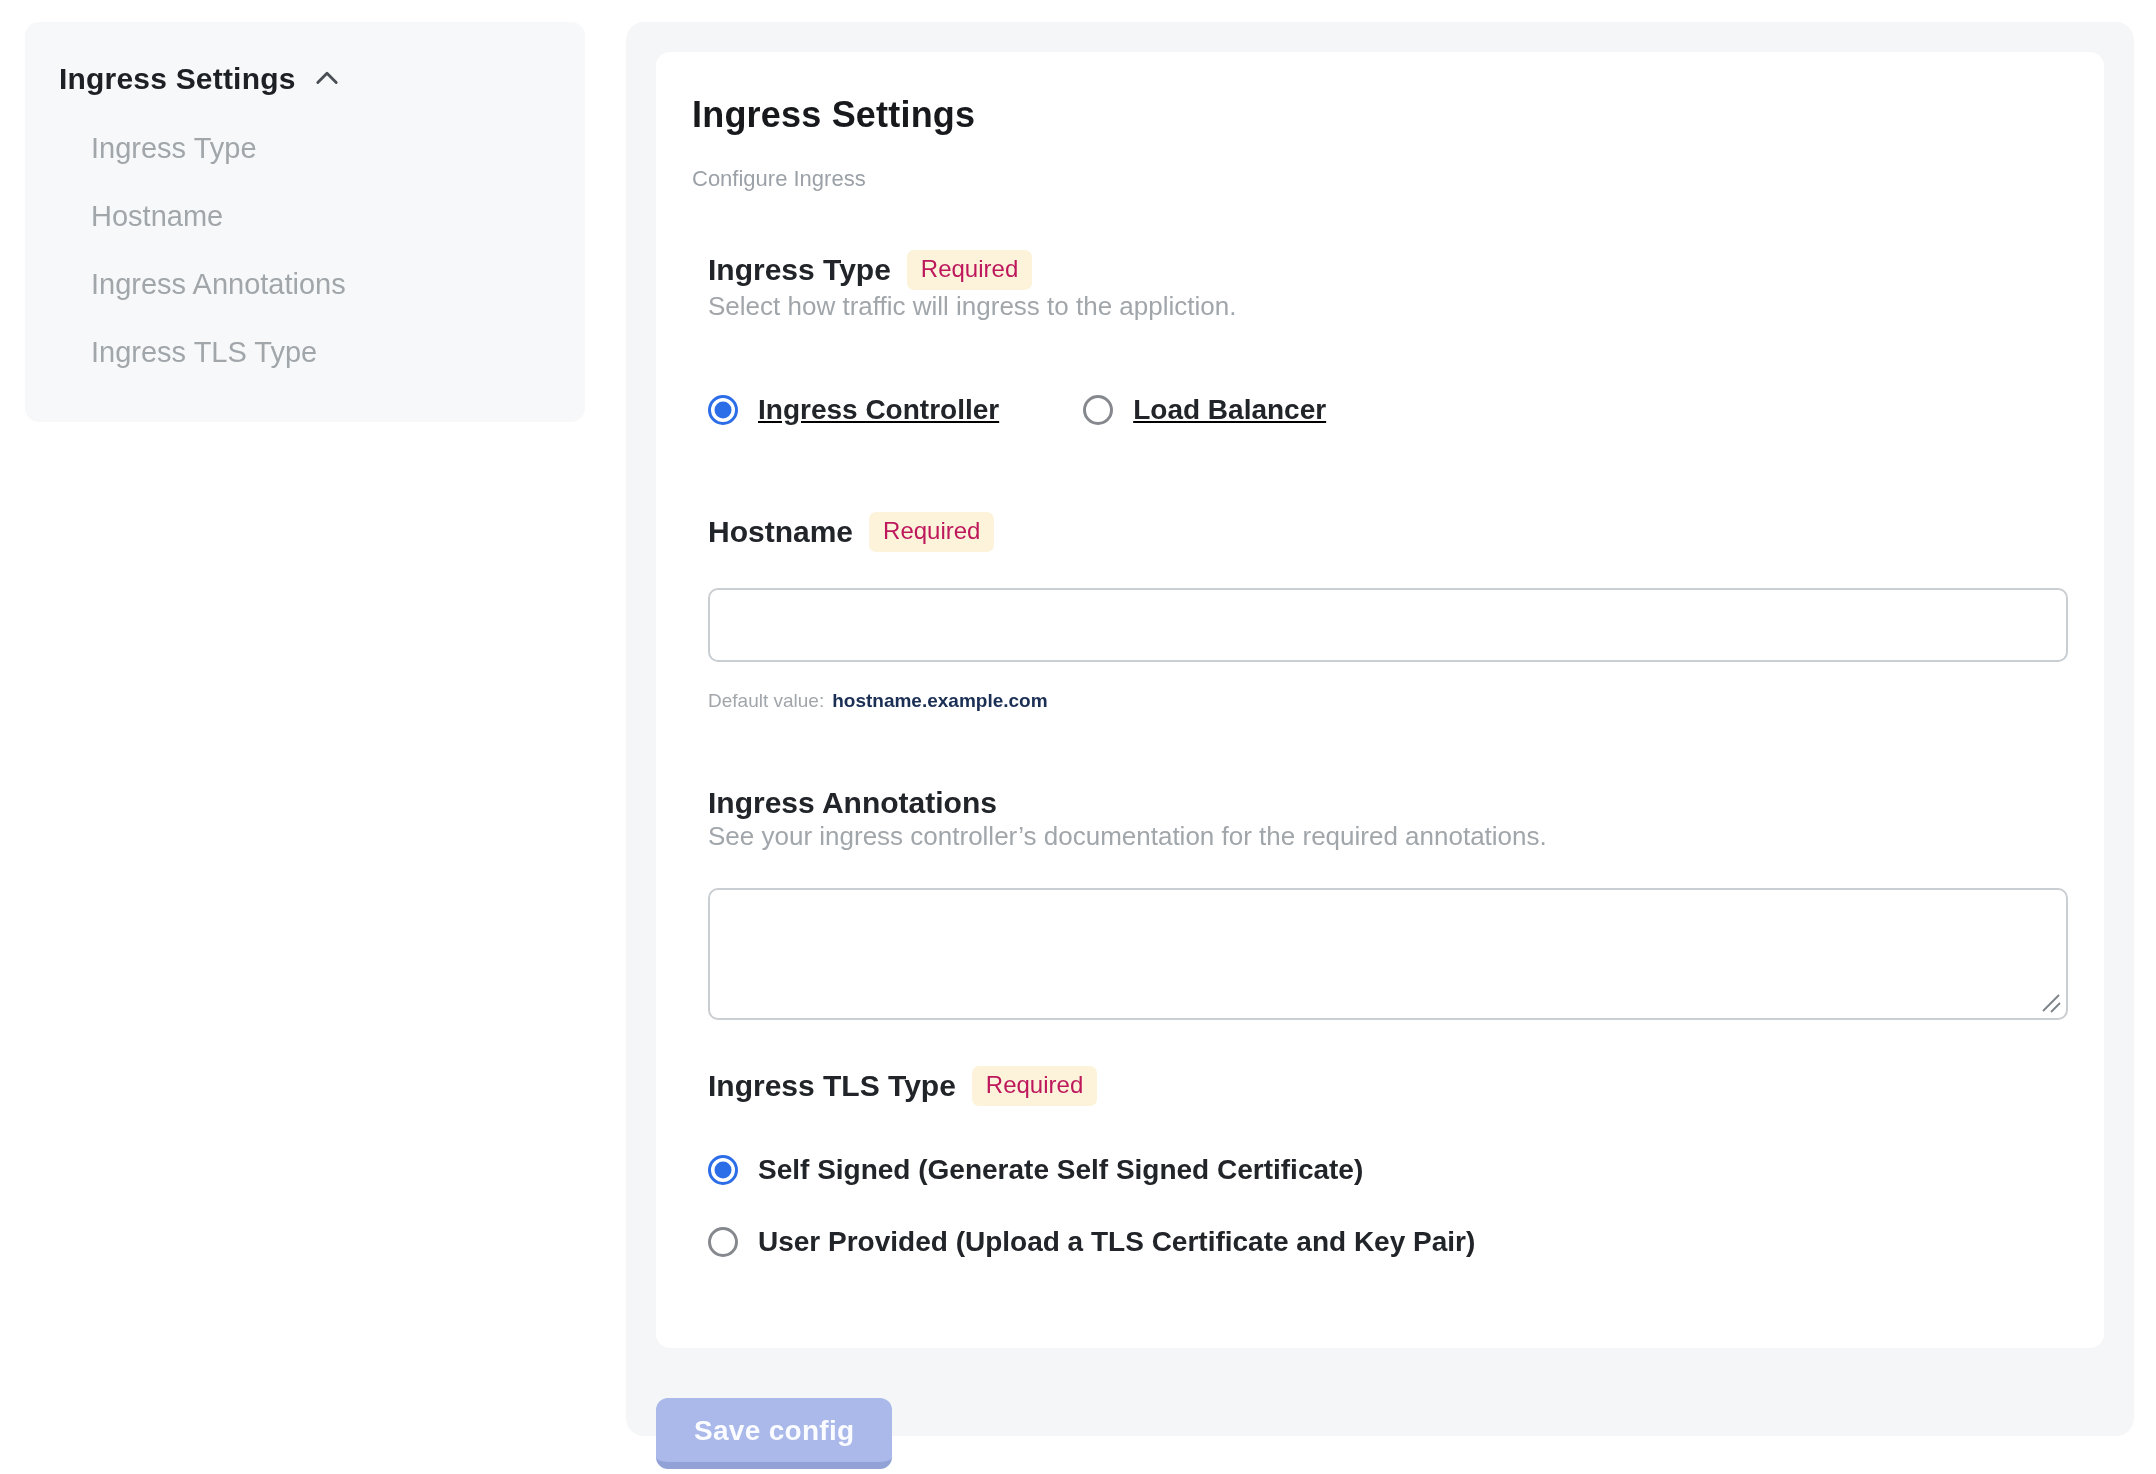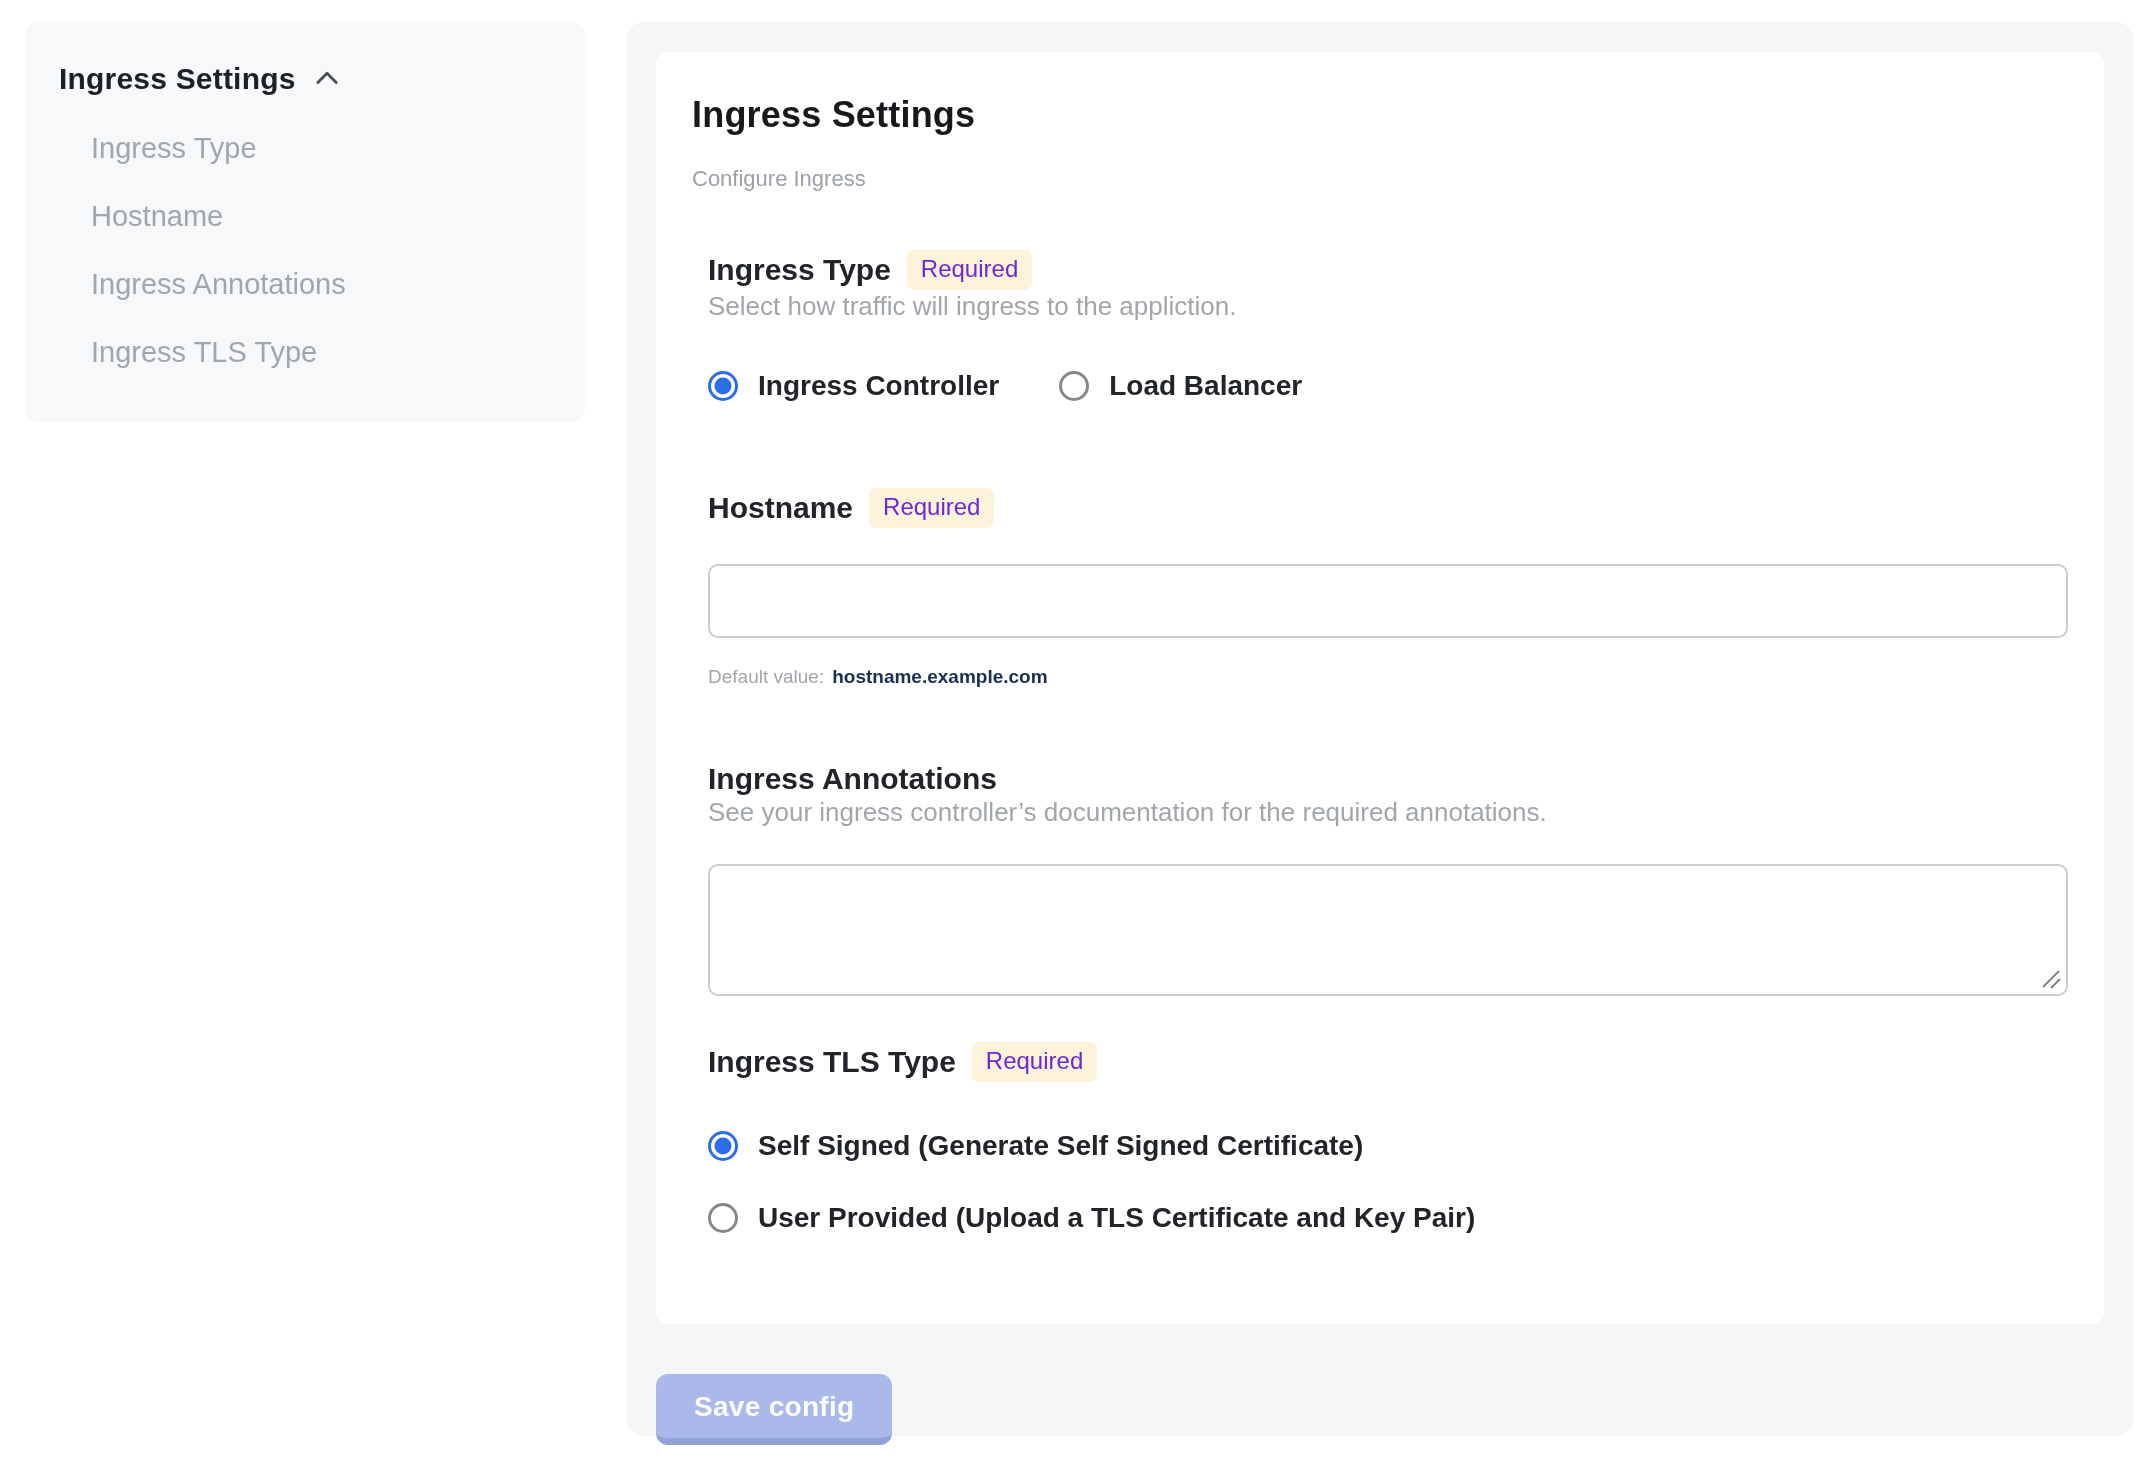--- a/index.html
+++ b/index.html
@@ -67,34 +67,34 @@
   .section.tls { margin-top: 46px; }
 
   .section-heading {
     display: flex; align-items: center; gap: 16px;
   }
   .section-label {
     font-size: 30px; font-weight: 600; color: #212428;
   }
   .required-badge {
     background: #fcf3da;
-    color: #6d28d9;
+    color: #be185d;
     font-size: 24px; font-weight: 500;
     padding: 5px 14px 7px 14px;
     border-radius: 7px;
   }
   .section-desc {
     margin-top: 1px;
     font-size: 26px; color: #a1a6ab;
   }
 
   
   .radio-row {
-    display: flex; align-items: center; gap: 60px;
-    margin-top: 48px; margin-left: 16px;
+    display: flex; align-items: center; gap: 84px;
+    margin-top: 72px; margin-left: 16px; text-decoration: underline;
   }
   .radio-option {
     display: flex; align-items: center; gap: 20px;
     cursor: pointer;
   }
   .radio-circle {
     width: 30px; height: 30px;
     border-radius: 50%;
     border: 3px solid #85898e;
     background: #ffffff;

